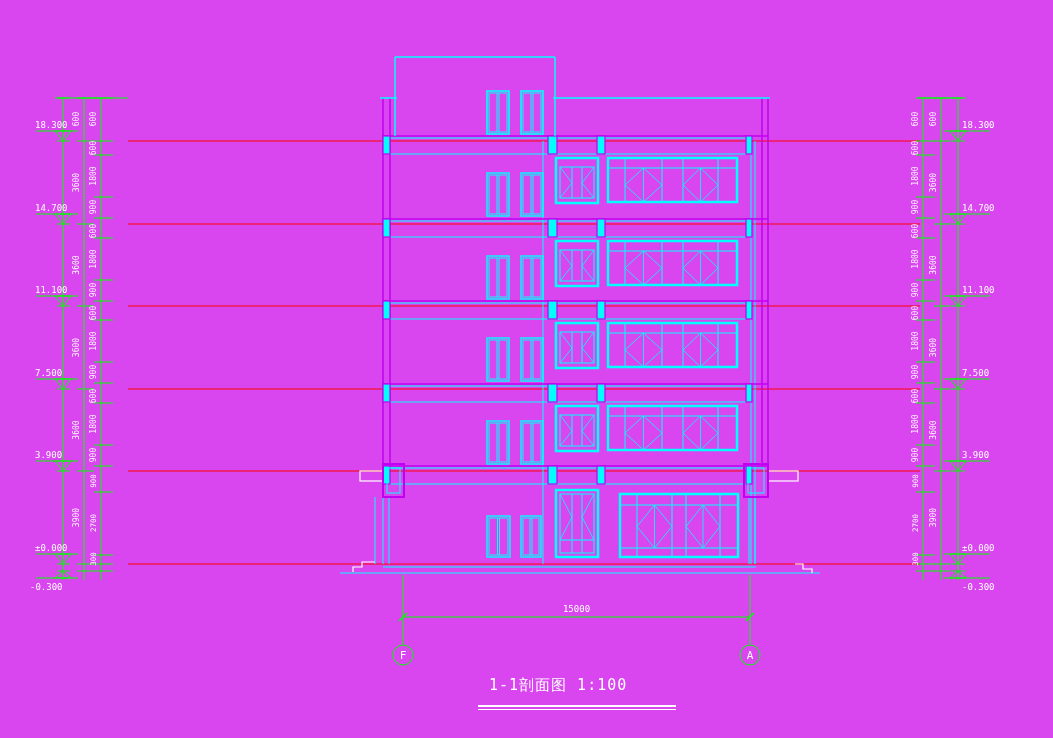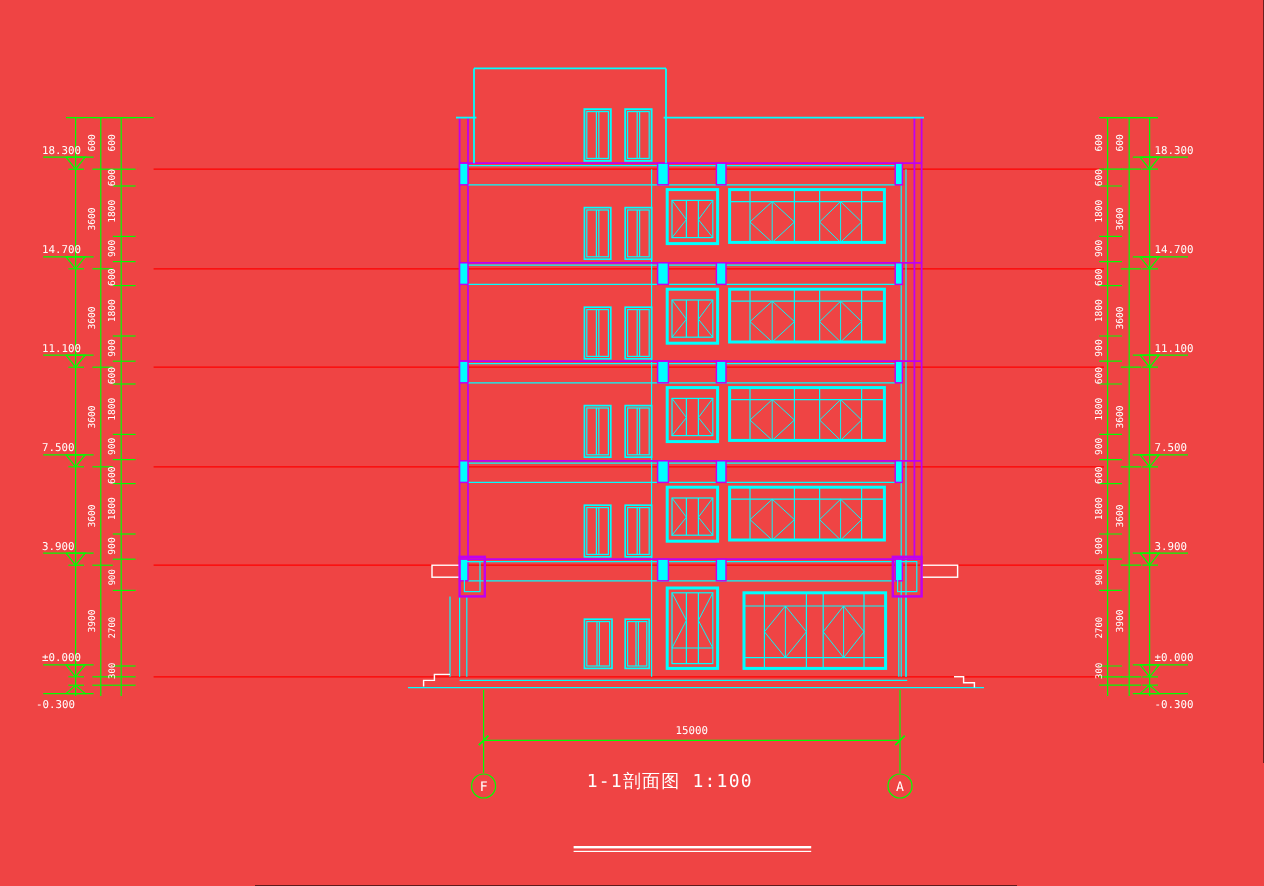--- a/index.html
+++ b/index.html
@@ -1,19 +1,19 @@
 <!DOCTYPE html>
 <html><head>
 <meta charset="utf-8">
 <style>
   html,body{margin:0;padding:0;background:#000;}
-  .stage{position:relative;width:1053px;height:738px;background:#ef4444;overflow:hidden;
+  .stage{position:relative;width:1053px;height:738px;background:#d946ef;overflow:hidden;
          font-family:"DejaVu Sans Mono","DejaVu Sans",sans-serif;}
   svg{position:absolute;left:0;top:0;}
-  .title-text{position:absolute;left:489px;top:642px;color:#fff;font-size:15px;
+  .title-text{position:absolute;left:489px;top:676px;color:#fff;font-size:15px;
               letter-spacing:1px;white-space:nowrap;font-family:"DejaVu Sans Mono","DejaVu Sans",sans-serif;}
   .title-line1{position:absolute;left:478px;top:705px;width:198px;height:2px;background:#fff;}
   .title-line2{position:absolute;left:478px;top:709px;width:198px;height:1px;background:#fff;}
 </style>
 </head>
 <body>
 
 <div class="stage">
   <svg id="dwg" width="1053" height="738">
       <g>

